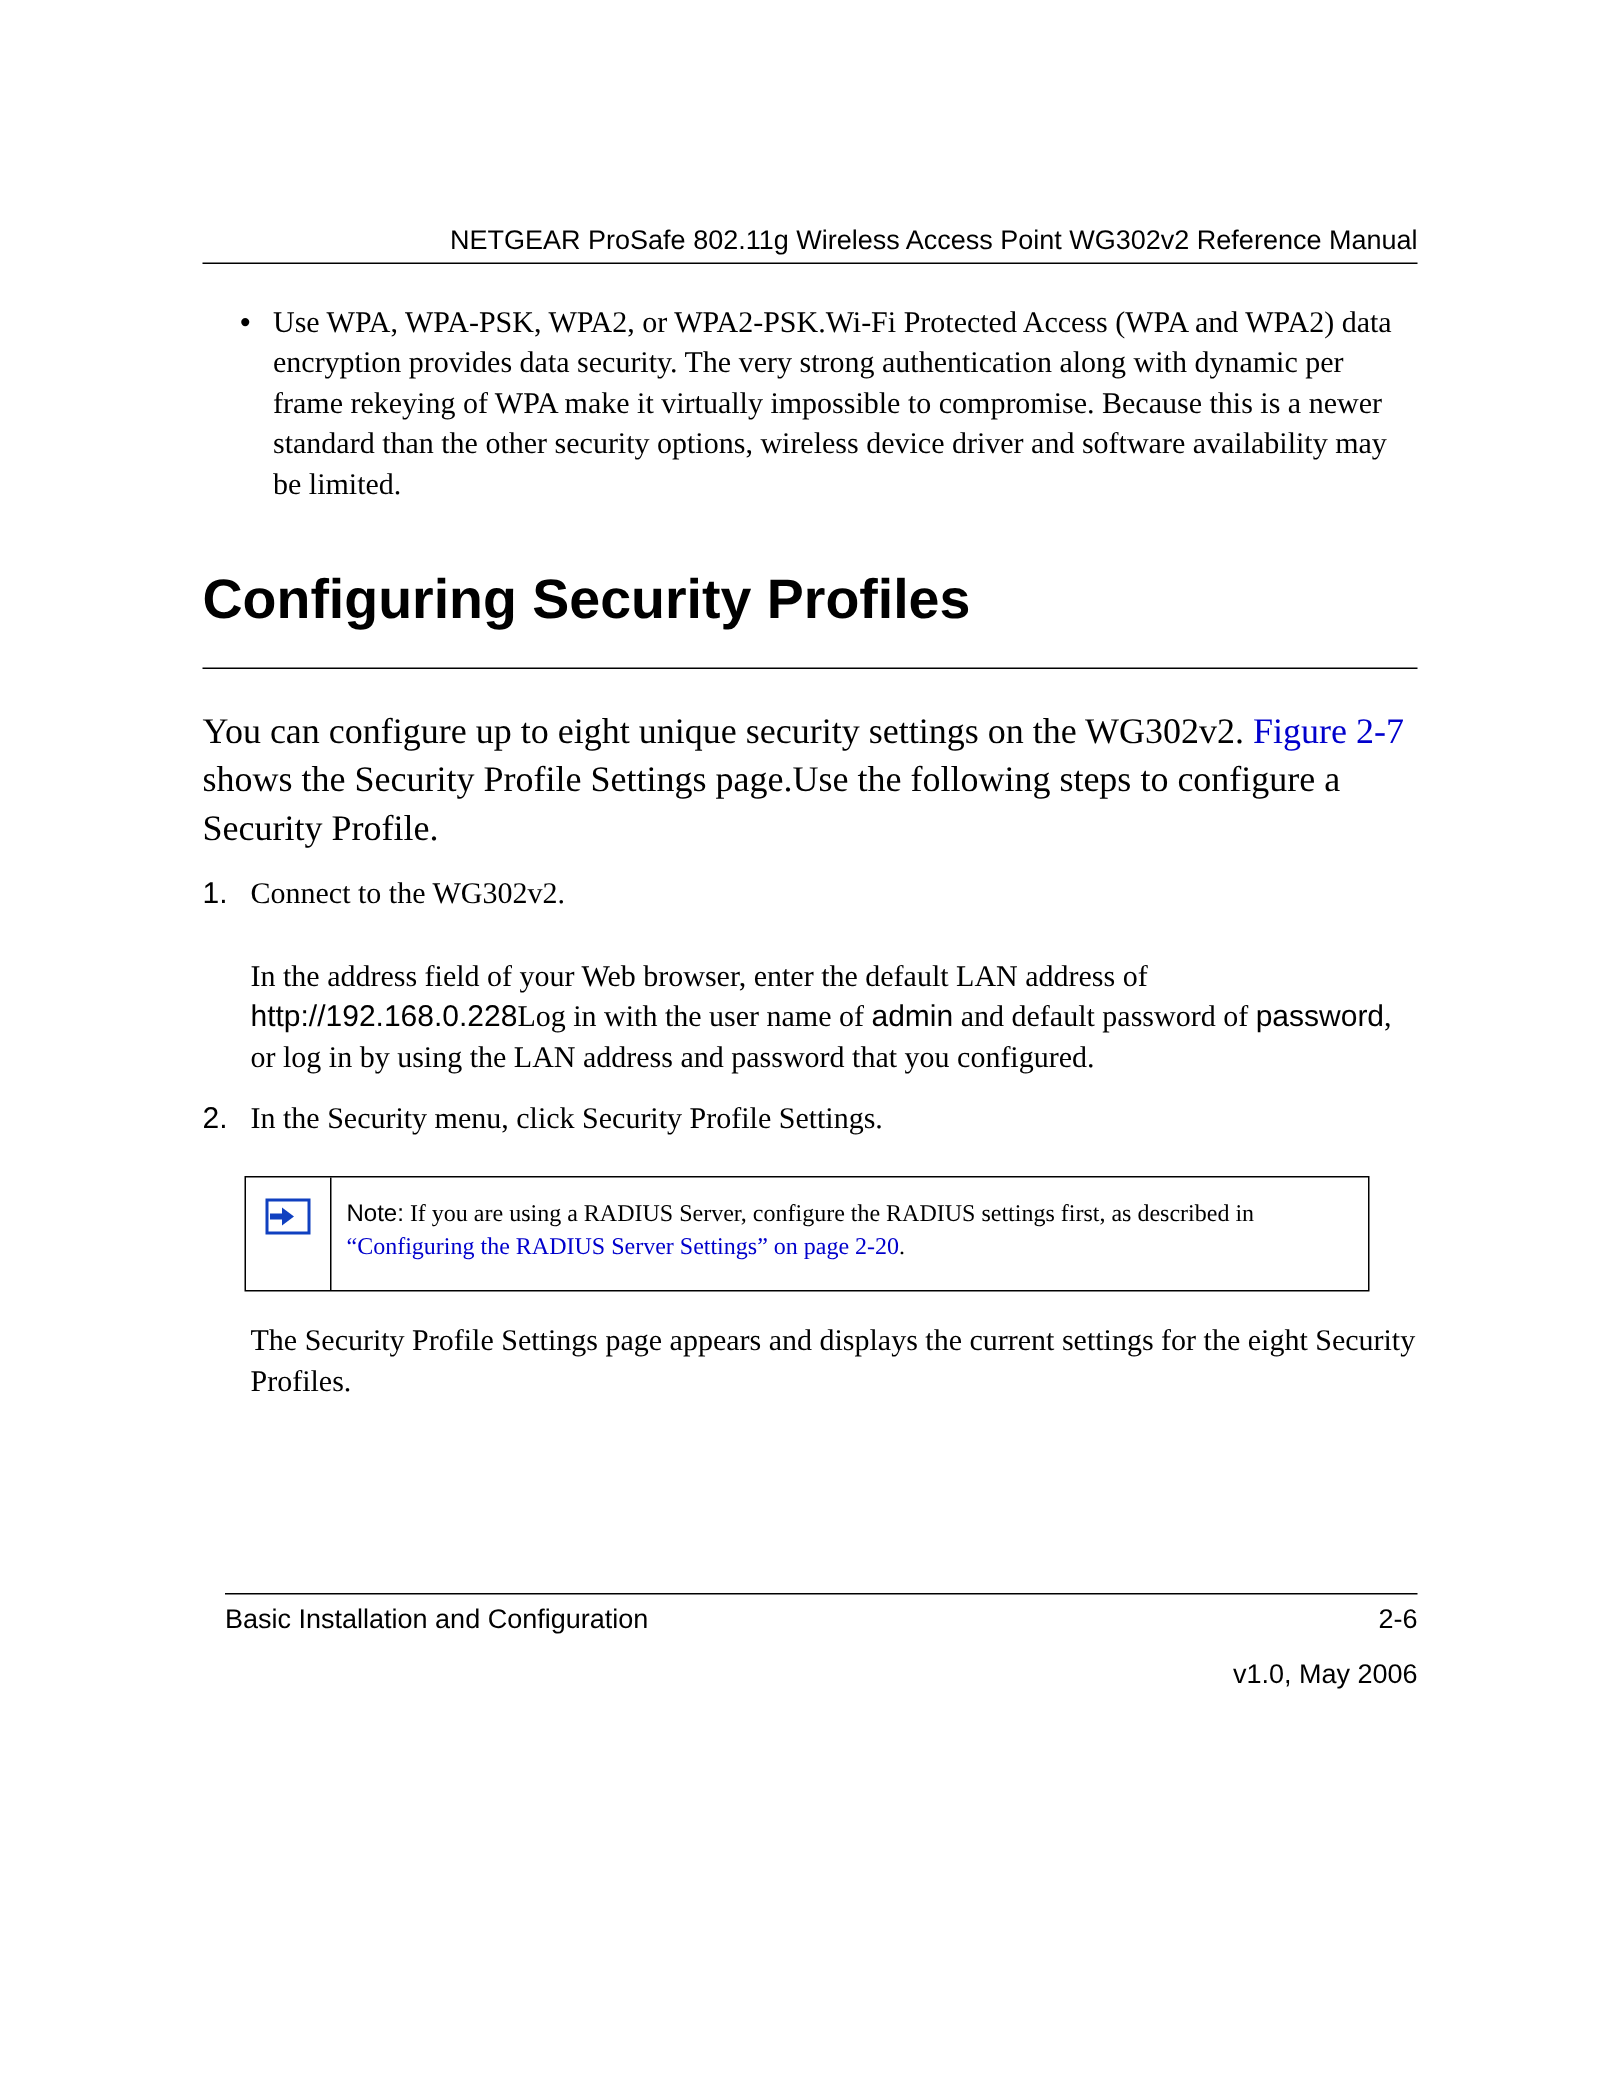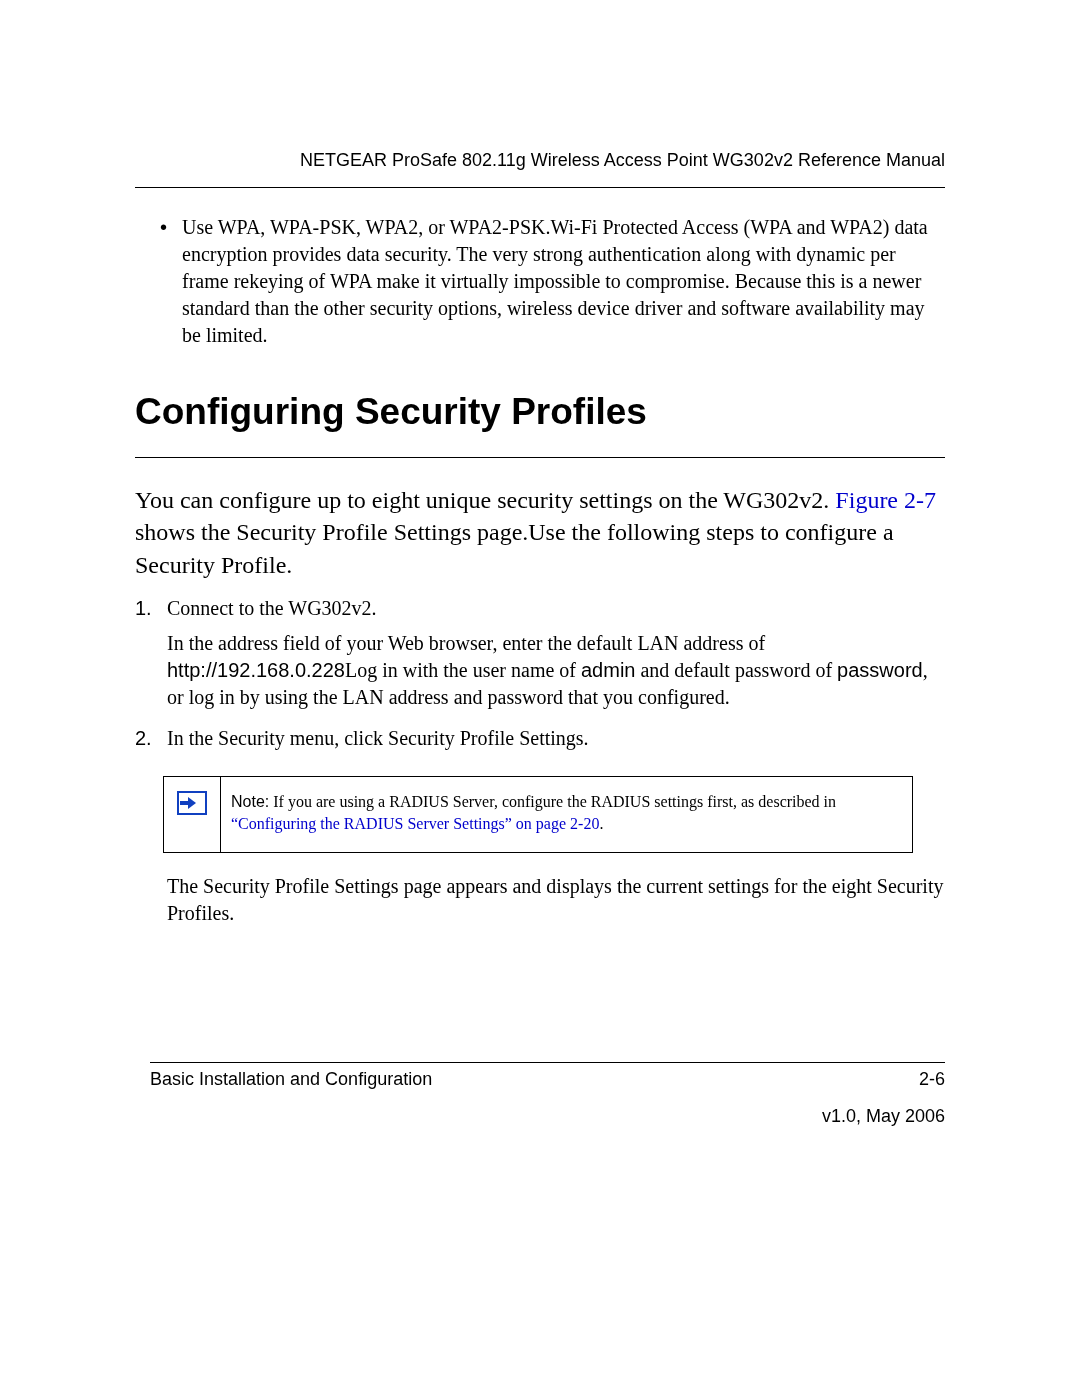--- a/index.html
+++ b/index.html
@@ -13,21 +13,21 @@
     width: 1080px;
     height: 1397px;
     box-sizing: border-box;
     padding: 150px 135px 0 135px;
     position: relative;
   }
   .running-header {
     font-family: Helvetica, Arial, sans-serif;
     font-size: 18px;
     text-align: right;
-    padding-bottom: 16px;
+    padding-bottom: 4px;
     border-bottom: 1.5px solid #000;
     margin-bottom: 26px;
   }
   .bullet-row {
     display: flex;
     margin-left: 25px;
     font-size: 20px;
     line-height: 1.35;
   }
   .bullet-mark {
@@ -62,21 +62,21 @@
     margin-top: 14px;
     font-size: 20px;
     line-height: 1.35;
   }
   .num-mark {
     width: 32px;
     flex: 0 0 32px;
     font-family: Helvetica, Arial, sans-serif;
   }
   .num-body { flex: 1; }
-  .sub-para { margin-top: 8px; }
+  .sub-para { margin-top: 28px; }
   .note-box {
     border: 1.5px solid #000;
     margin: 24px 0 0 28px;
     width: 750px;
     box-sizing: border-box;
     padding: 0;
     display: flex;
   }
   .note-icon-cell {
     width: 56px;

